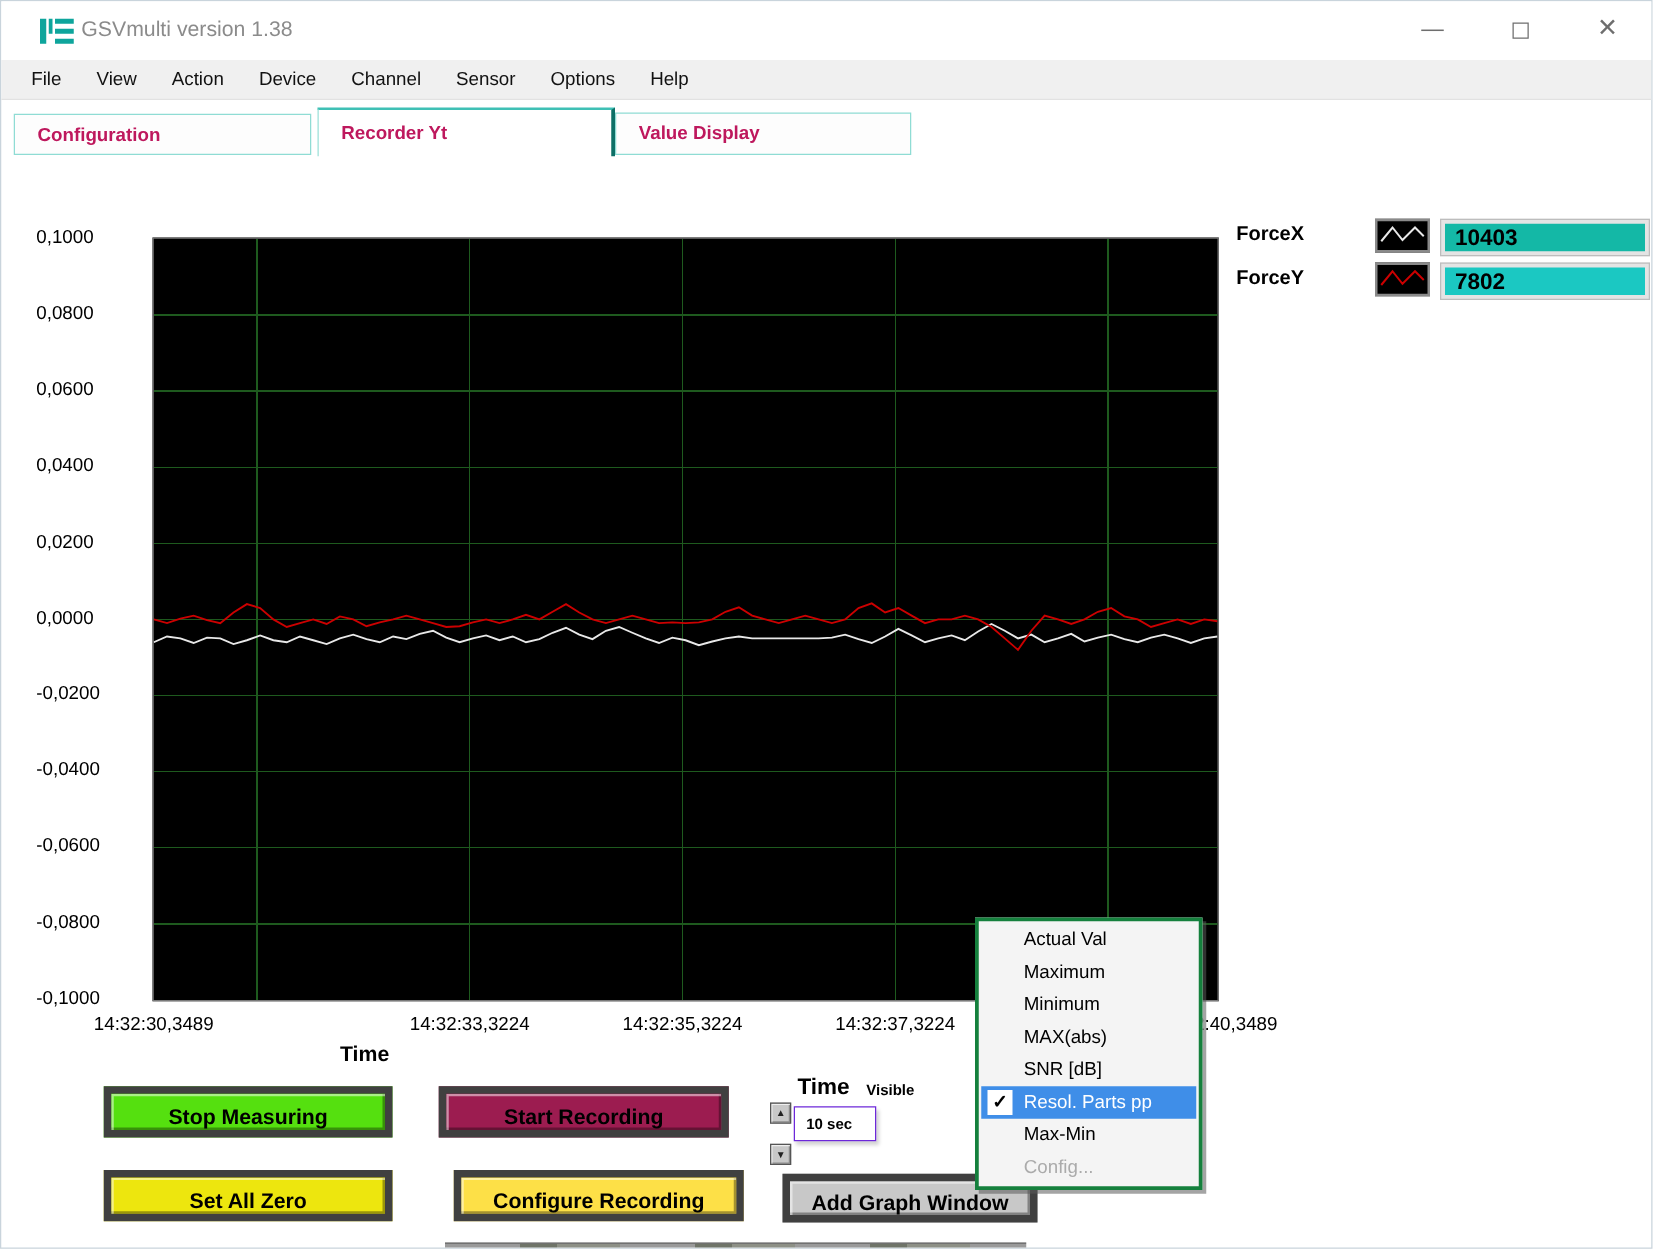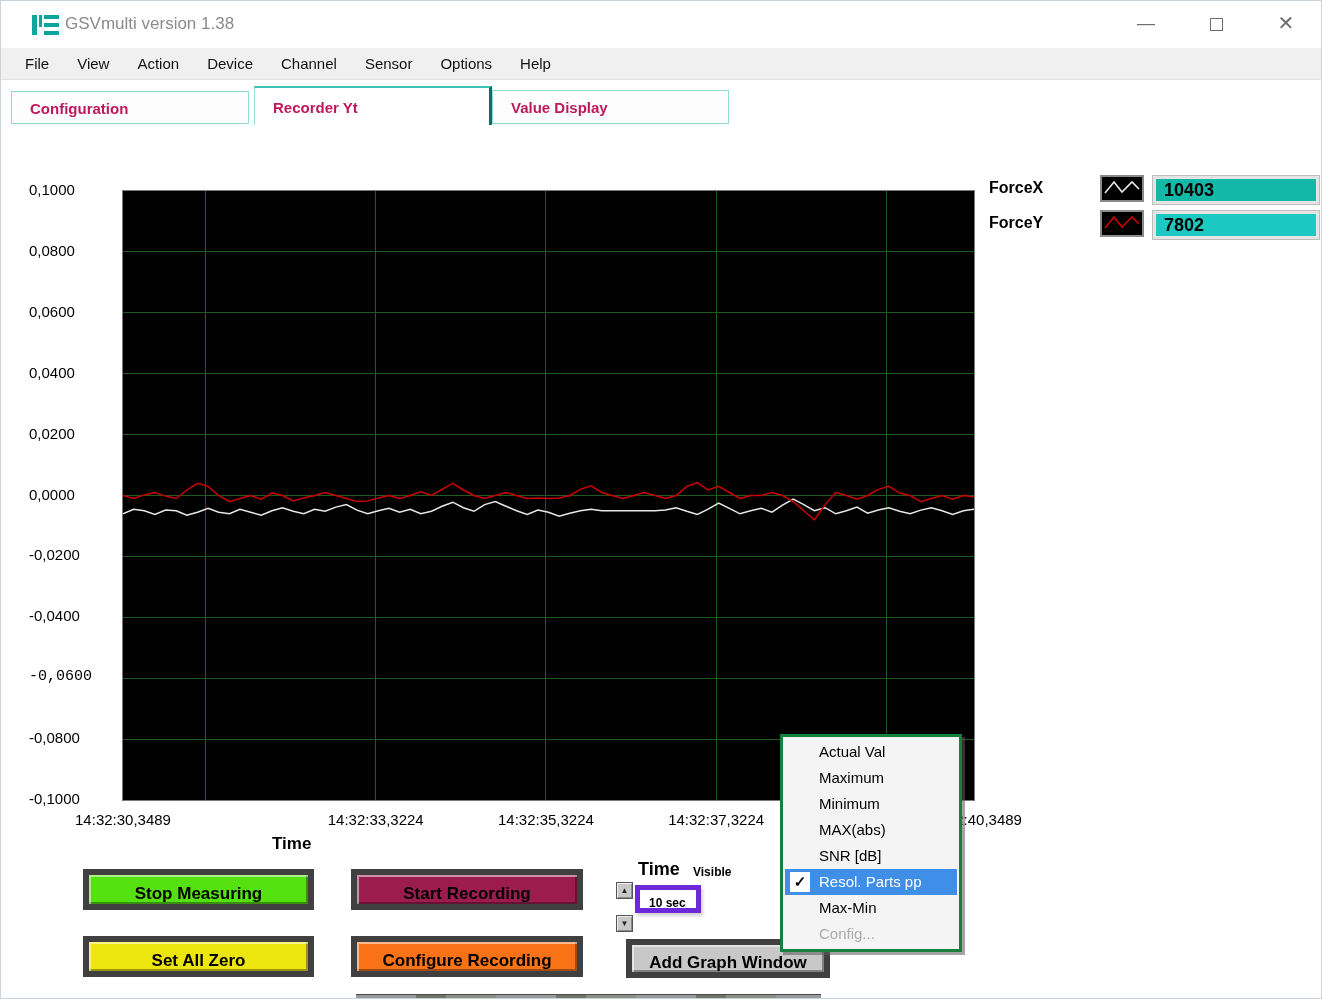--- a/index.html
+++ b/index.html
@@ -55,21 +55,21 @@
   .btn-conf  { left:350px; top:935px; width:232px; height:41px; line-height:37px; }
   .btn-add   { left:625px; top:938px; width:204px; height:39px; line-height:35px; }
   
   .time-label { position:absolute; left:637px; top:858px; font-size:18px; font-weight:bold; color:#000; }
   .visible-label { position:absolute; left:692px; top:864px; font-size:12px; font-weight:bold; color:#000; }
   .spin { position:absolute; left:615px; width:17px; height:17px; background:#c8c8c8; border:1px solid #555;
           box-shadow:inset 1px 1px 0 rgba(255,255,255,0.7), inset -1px -1px 0 rgba(0,0,0,0.3);
           font-size:8px; line-height:16px; text-align:center; color:#222; }
   .spin.up { top:881px; } .spin.down { top:914px; }
   .time-field { position:absolute; left:634px; top:884px; width:66px; height:28px; background:#fff;
-                border:5px solid #6d28d9; box-shadow:2px 3px 3px rgba(0,0,0,0.18);
+                border:1px solid #6d28d9; box-shadow:2px 3px 3px rgba(0,0,0,0.18);
                 font-size:12px; font-weight:bold; color:#000; line-height:26px; padding-left:9px; }
   
   .ctx-menu { position:absolute; left:779px; top:733px; width:182px; background:#f4f4f4; border:3px solid #15803d;
               box-shadow:3px 3px 0 rgba(90,90,90,0.55); z-index:50; padding:2px; }
   .ctx-item { position:relative; height:26px; line-height:26px; font-size:15px; color:#000; padding-left:34px; }
   .ctx-item.hl { background:#3f8ee8; color:#fff; }
   .ctx-item.disabled { color:#ababab; }
   .ctx-check { position:absolute; left:5px; top:3px; width:20px; height:20px; background:#fff;
                color:#000; font-size:15px; font-weight:bold; line-height:20px; text-align:center; }
   
@@ -110,21 +110,21 @@
 
 <div id="ylabels">
     <div class="ylabel" style="top: 180px;">0,1000</div>
     <div class="ylabel" style="top: 240.9px;">0,0800</div>
     <div class="ylabel" style="top: 301.8px;">0,0600</div>
     <div class="ylabel" style="top: 362.7px;">0,0400</div>
     <div class="ylabel" style="top: 423.6px;">0,0200</div>
     <div class="ylabel" style="top: 484.5px;">0,0000</div>
     <div class="ylabel" style="top: 545.4px;">-0,0200</div>
     <div class="ylabel" style="top: 606.3px;">-0,0400</div>
-    <div class="ylabel" style="top: 667.2px; font-family: Liberation Mono, monospace;">-0,0600</div>
+    <div class="ylabel" style="top: 667.2px;">-0,0600</div>
     <div class="ylabel" style="top: 728.1px;">-0,0800</div>
     <div class="ylabel" style="top: 789px;">-0,1000</div>
   </div>
 <div class="plot">
   <svg id="plot-svg" width="851" height="609" viewBox="0 0 851 609">
       <line x1="0" y1="60.9" x2="851" y2="60.9" stroke="#1e5a1e" stroke-width="1" shape-rendering="crispEdges"></line>
       <line x1="0" y1="121.8" x2="851" y2="121.8" stroke="#1e5a1e" stroke-width="1" shape-rendering="crispEdges"></line>
       <line x1="0" y1="182.7" x2="851" y2="182.7" stroke="#1e5a1e" stroke-width="1" shape-rendering="crispEdges"></line>
       <line x1="0" y1="243.6" x2="851" y2="243.6" stroke="#1e5a1e" stroke-width="1" shape-rendering="crispEdges"></line>
       <line x1="0" y1="304.5" x2="851" y2="304.5" stroke="#1e5a1e" stroke-width="1" shape-rendering="crispEdges"></line>
@@ -163,21 +163,21 @@
         <polyline points="3,16 12,5 20,15 30,5 37,12" fill="none" stroke="#cc0000" stroke-width="1.6"></polyline>
       </svg></div>
     <div class="leg-value" style="top: 209px;">
       <div class="inner" style="background: rgb(27, 200, 194);">7802</div>
     </div>
   </div>
 
 <div class="btn3d btn-stop" style="background: rgb(85, 224, 15);">Stop Measuring</div>
 <div class="btn3d btn-start" style="background: rgb(156, 28, 80);">Start Recording</div>
 <div class="btn3d btn-zero" style="background: rgb(237, 230, 14);">Set All Zero</div>
-<div class="btn3d btn-conf" style="background: #f97316;">Configure Recording</div>
+<div class="btn3d btn-conf" style="background: #fde047; margin-left: 12px;">Configure Recording</div>
 <div class="btn3d btn-add" style="background: rgb(200, 200, 200);">Add Graph Window</div>
 
 <div class="time-label">Time</div>
 <div class="visible-label">Visible</div>
 <div class="spin up">▲</div>
 <div class="spin down">▼</div>
 <div class="time-field">10 sec</div>
 
 <div class="ctx-menu" id="ctxmenu">
     <div class="ctx-item">Actual Val</div>

